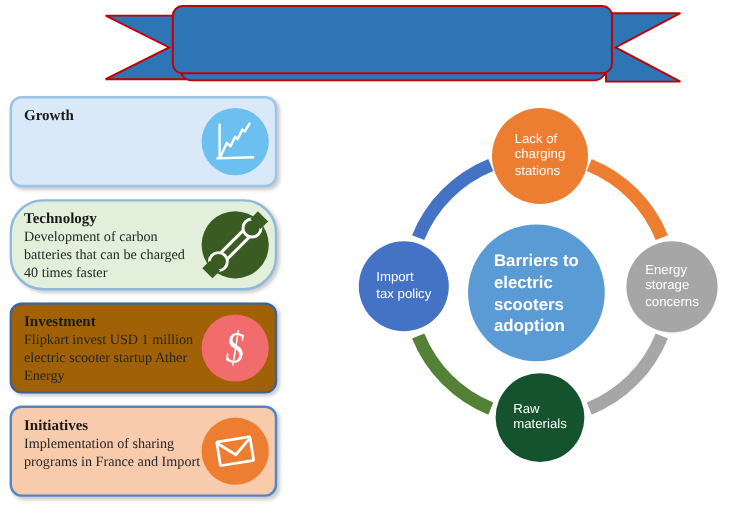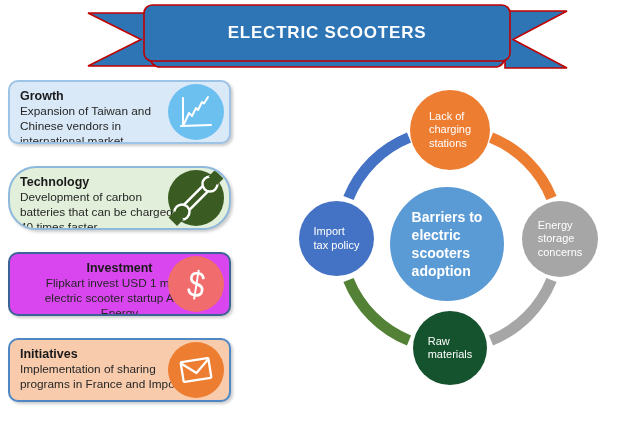--- a/index.html
+++ b/index.html
@@ -16,32 +16,33 @@
   #ribbon-svg{position:absolute;left:0;top:0;}
   .ribbon-shape{fill:#2E75B6;stroke:#C00000;stroke-width:1.6;}
   #banner-title{
     position:absolute;left:144px;top:5px;width:366px;height:56px;
     display:flex;align-items:center;justify-content:center;
     color:#ffffff;font-size:17px;font-weight:bold;letter-spacing:.8px;
   }
 
   
   .card{
-    position:absolute;left:8px;width:223px;height:64px;
+    position:absolute;left:8px;width:223px;height:76px;
     border-radius:10px;border:2px solid #14b8a6;
     box-sizing:border-box;
     padding:6px 10px;
     box-shadow:2px 2px 3px rgba(110,110,110,.35);
     overflow:hidden;
+    font-family:Liberation Serif, serif;
   }
   .card-title{font-size:12.5px;font-weight:bold;color:#1a1a1a;line-height:1.3;}
   .card-body{font-size:11.8px;color:#262626;line-height:1.27;white-space:pre-line;}
   #card-growth     {top:80px; background:#DAE9F7;border-color:#9DC3E6;}
   #card-technology {top:166px;background:#E2EFDA;border-color:#8FB9DC;border-radius:28px;}
-  #card-investment {top:252px;background:#d946ef;border-color:#3C6396;text-align:center;}
+  #card-investment {top:252px;background:#a16207;border-color:#3C6396;}
   #card-initiatives{top:338px;background:#F8CBAD;border-color:#4F87C5;}
 
   .icon-circle{
     position:absolute;right:5px;top:50%;transform:translateY(-50%);
     width:56px;height:56px;border-radius:50%;
     display:flex;align-items:center;justify-content:center;
   }
   #card-growth .icon-circle{background:#6BC0F0;}
   #card-technology .icon-circle{background:#3A5C22;}
   #card-investment .icon-circle{background:#F16C6C;}
@@ -79,27 +80,23 @@
 <body>
 
 <div id="canvas">
 
   <svg id="ribbon-svg" width="624" height="80" viewBox="0 0 624 80">
     <path class="ribbon-shape" d="M 88,13 L 160,13 L 160,66 L 88,66 L 141,39.5 Z"></path>
     <path class="ribbon-shape" d="M 567,11 L 505,11 L 505,68 L 567,68 L 513,39.5 Z"></path>
     <rect class="ribbon-shape" x="150" y="10" width="355" height="57" rx="10"></rect>
     <rect class="ribbon-shape" x="144" y="5" width="366" height="56" rx="8"></rect>
   </svg>
-  <div id="banner-title">ELECTRIC SCOOTERS</div>
 
   <div class="card" id="card-growth">
     <div class="card-title">Growth</div>
-    <div class="card-body">Expansion of Taiwan and
-Chinese vendors in
-international market</div>
     <div class="icon-circle">
       <svg width="56" height="56" viewBox="0 0 56 56">
         <g fill="none" stroke="#ffffff" stroke-width="2" stroke-linecap="round" stroke-linejoin="round">
           <path d="M15,14 L15,42 M13,42 L43,41"></path>
           <path d="M16,40 L21,29 L24,32 L28,24 L30,26 L34,18 L36,19.5 L40,13"></path>
         </g>
       </svg>
     </div>
   </div>
 

